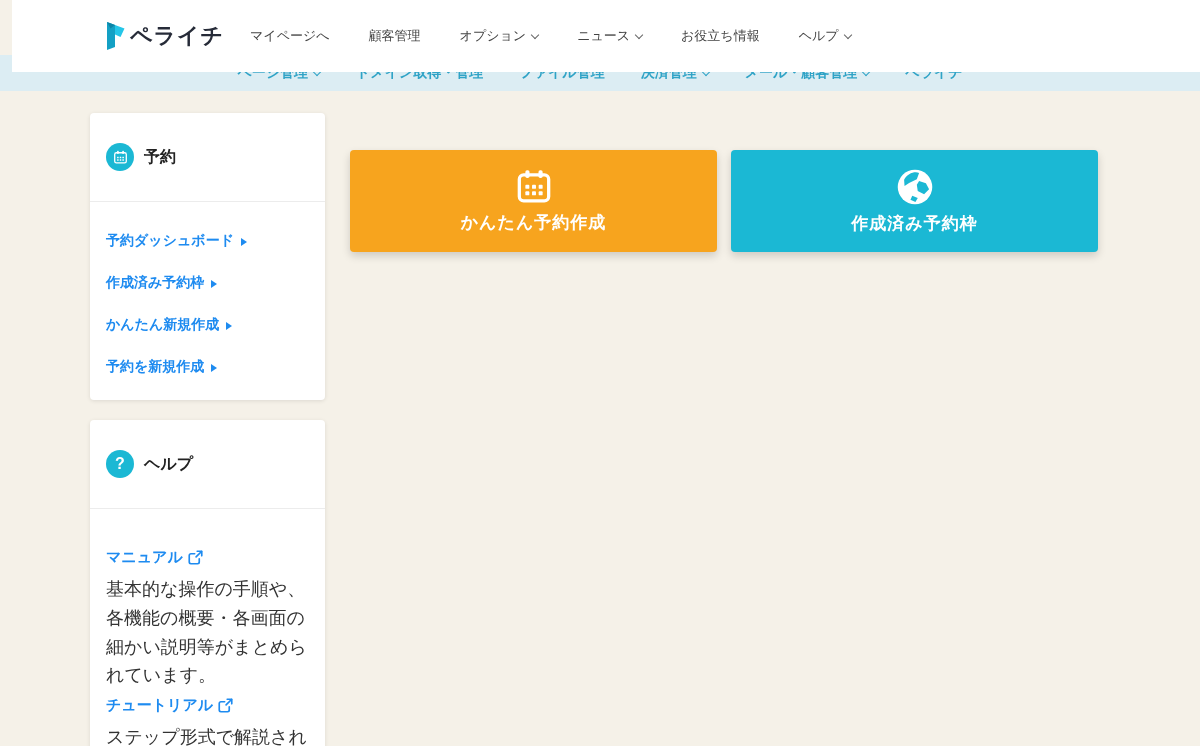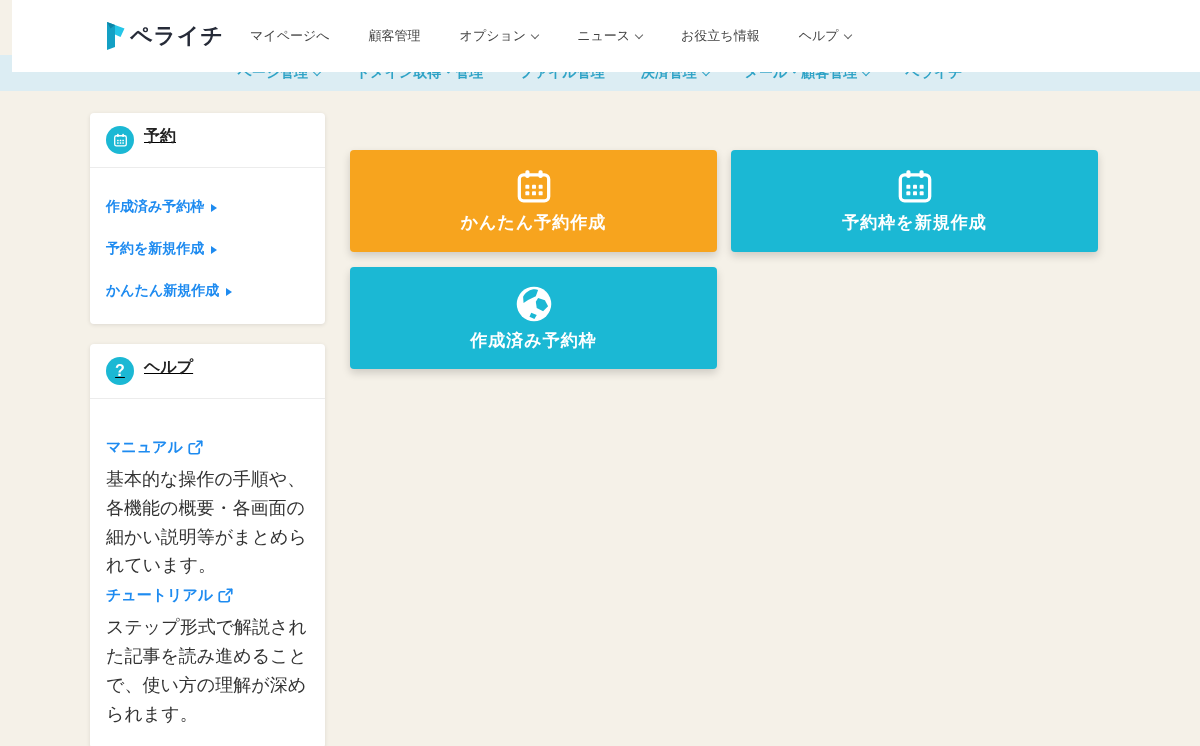--- a/index.html
+++ b/index.html
@@ -31,21 +31,21 @@
   .caret{display:inline-block;width:0;height:0;border-left:4px solid transparent;border-right:4px solid transparent;border-top:5px solid #555;}
   .user-plan{font-size:12px;color:#8a8a8a;}
 
   
   .subnav{position:absolute;top:55px;left:0;width:1200px;height:36px;background:var(--subnav-bg,#dcedf3);display:flex;align-items:center;justify-content:center;gap:36px;z-index:2;font-weight:bold;}
   .subnav-item{display:flex;align-items:center;font-size:14px;color:var(--subnav-text,#2fa3c6);text-decoration:none;cursor:pointer;white-space:nowrap;}
 
   
   .sidebar{position:absolute;left:90px;top:113px;width:235px;display:flex;flex-direction:column;gap:20px;}
   .card{background:#fff;border-radius:4px;box-shadow:0 1px 4px rgba(0,0,0,.10);}
-  .card-head{display:flex;align-items:flex-start;gap:10px;padding:13px 16px;min-height:54px;text-decoration:underline;}
+  .card-head{display:flex;align-items:center;gap:10px;padding:30px 16px;min-height:54px;}
   .icon-circle{width:28px;height:28px;border-radius:50%;background:var(--brand-cyan,#1bb8d4);display:flex;align-items:center;justify-content:center;flex:none;color:#fff;}
   .card-title{font-size:16px;font-weight:bold;color:#222;}
   .card-divider{border-top:1px solid #ececec;}
   .side-links{padding:6px 16px 24px;}
   .side-link{display:flex;align-items:center;margin-top:24px;font-size:14px;font-weight:bold;color:var(--link-blue,#1e8bf0);text-decoration:none;cursor:pointer;}
   .tri{display:inline-block;width:0;height:0;border-top:4px solid transparent;border-bottom:4px solid transparent;border-left:6px solid currentColor;margin-left:7px;margin-top:1px;}
   .ext-btn{margin-left:auto;color:var(--brand-cyan,#1bb8d4);display:flex;align-items:center;cursor:pointer;background:none;border:none;}
   .help-body{padding:12px 16px 20px;}
   .help-link{display:inline-flex;align-items:center;gap:5px;font-size:15px;font-weight:bold;color:var(--link-blue,#1e8bf0);text-decoration:none;cursor:pointer;margin-top:27px;}
   .help-desc{font-size:18px;color:#333;line-height:1.6;margin-top:8px;}
@@ -162,29 +162,33 @@
       <span class="icon-circle">
         <svg width="15" height="15" viewBox="0 0 44 44">
             <use href="#cal-icon"></use>
           </svg>
       </span>
       <span class="card-title">予約</span>
     </div>
     <div class="card-divider"></div>
     <div class="side-links">
       <a class="side-link">
+          <span>予約ダッシュボード</span>
+          <span class="tri"></span>
+        </a>
+      <a class="side-link">
           <span>作成済み予約枠</span>
           <span class="tri"></span>
         </a>
       <a class="side-link">
+          <span>かんたん新規作成</span>
+          <span class="tri"></span>
+        </a>
+      <a class="side-link">
           <span>予約を新規作成</span>
-          <span class="tri"></span>
-        </a>
-      <a class="side-link">
-          <span>かんたん新規作成</span>
           <span class="tri"></span>
         </a>
     </div>
   </section>
 
 
   <section class="card">
     <div class="card-head">
       <span class="icon-circle">
           <span class="qmark">?</span>
@@ -211,26 +215,20 @@
   </section>
 
 </aside>
 
 <main class="main-grid">
   <button class="big-btn orange">
     <svg width="38" height="38" viewBox="0 0 44 44">
         <use href="#cal-icon"></use>
       </svg>
     <span class="big-label">かんたん予約作成</span>
-  </button>
-  <button class="big-btn cyan">
-    <svg width="38" height="38" viewBox="0 0 44 44">
-        <use href="#cal-icon"></use>
-      </svg>
-    <span class="big-label">予約枠を新規作成</span>
   </button>
   <button class="big-btn cyan btn-globe">
     <svg width="40" height="40" viewBox="0 0 44 44" style="color:var(--brand-cyan,#1bb8d4)">
         <use href="#globe-icon-g"></use>
       </svg>
     <span class="big-label">作成済み予約枠</span>
   </button>
 </main>
 
 </body></html>

